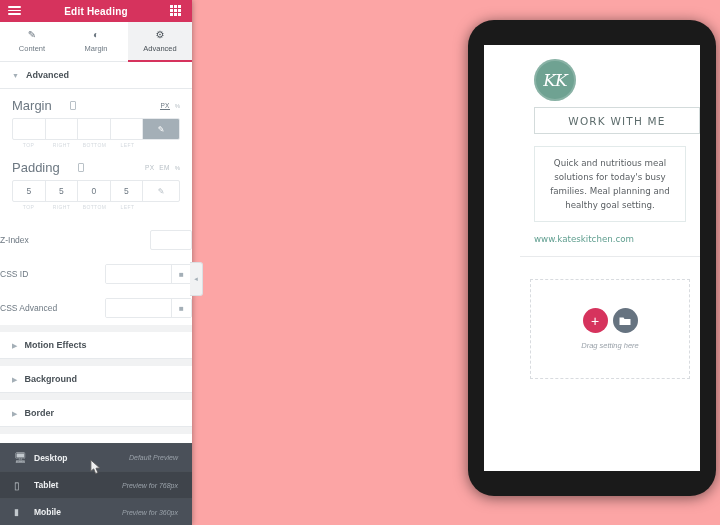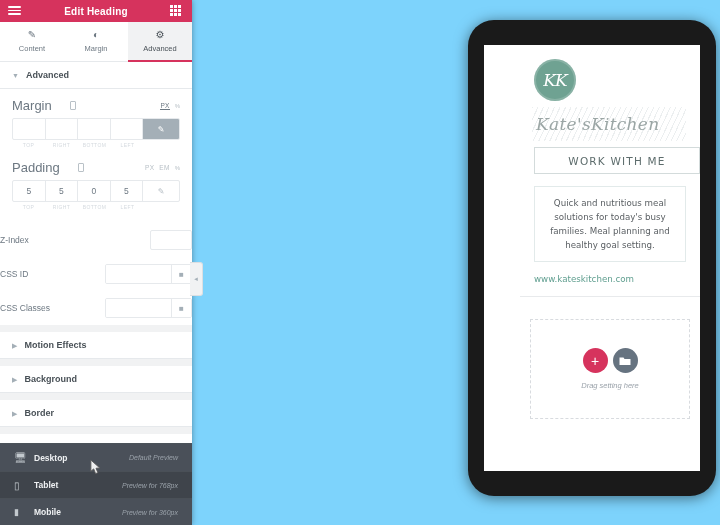--- a/index.html
+++ b/index.html
@@ -2,21 +2,21 @@
 <html><head>
 <meta charset="utf-8">
 <style>
   * { box-sizing: border-box; margin: 0; padding: 0; }
   html, body {
     width: 720px; height: 525px;
     overflow: hidden;
     background: #333333;
     font-family: "Liberation Sans", sans-serif;
   }
-  #stage { position: relative; width: 720px; height: 525px; background: #7dd3fc; }
+  #stage { position: relative; width: 720px; height: 525px; background: #fca5a5; }
 
   
   .panel {
     position: absolute; left: 0; top: 0;
     width: 192px; height: 525px;
     background: #ffffff;
     display: flex; flex-direction: column;
     box-shadow: 0 0 6px rgba(0,0,0,.35);
   }
   .panel-header {
@@ -313,21 +313,21 @@
 
       <div class="field-row">
         <span class="f-label">CSS ID</span>
         <span class="f-input-wrap">
           <input style="width: 65px;" value="">
           <span class="f-btn">■</span>
         </span>
       </div>
 
       <div class="field-row">
-        <span class="f-label">CSS Classes</span>
+        <span class="f-label">CSS Advanced</span>
         <span class="f-input-wrap">
           <input style="width: 65px;" value="">
           <span class="f-btn">■</span>
         </span>
       </div>
 
       <div class="gap"></div>
 
       <div class="section-head">
         <span class="caret">▶</span>
@@ -377,24 +377,20 @@
   <svg class="cursor" viewBox="0 0 16 18">
     <path d="M2 1 L2 13 L5 10.5 L7 15.5 L9.5 14.5 L7.5 9.8 L11.5 9.5 Z" fill="#f0f0f0" stroke="#5a5a5a" stroke-width="1"></path>
   </svg>
 
   <div class="phone">
     <div class="screen">
 
       <div class="site-inner">
         <div class="logo-circle">KK</div>
 
-        <div class="brand-wrap">
-          <div class="brand-hatch"></div>
-          <div class="brand-script">Kate'sKitchen</div>
-        </div>
 
         <div class="cta-btn">WORK WITH ME</div>
 
         <div class="blurb">Quick and nutritious meal solutions for today's busy families. Meal planning and healthy goal setting.</div>
 
         <div class="site-url">www.kateskitchen.com</div>
       </div>
 
       <div class="sec-divider"></div>
 

